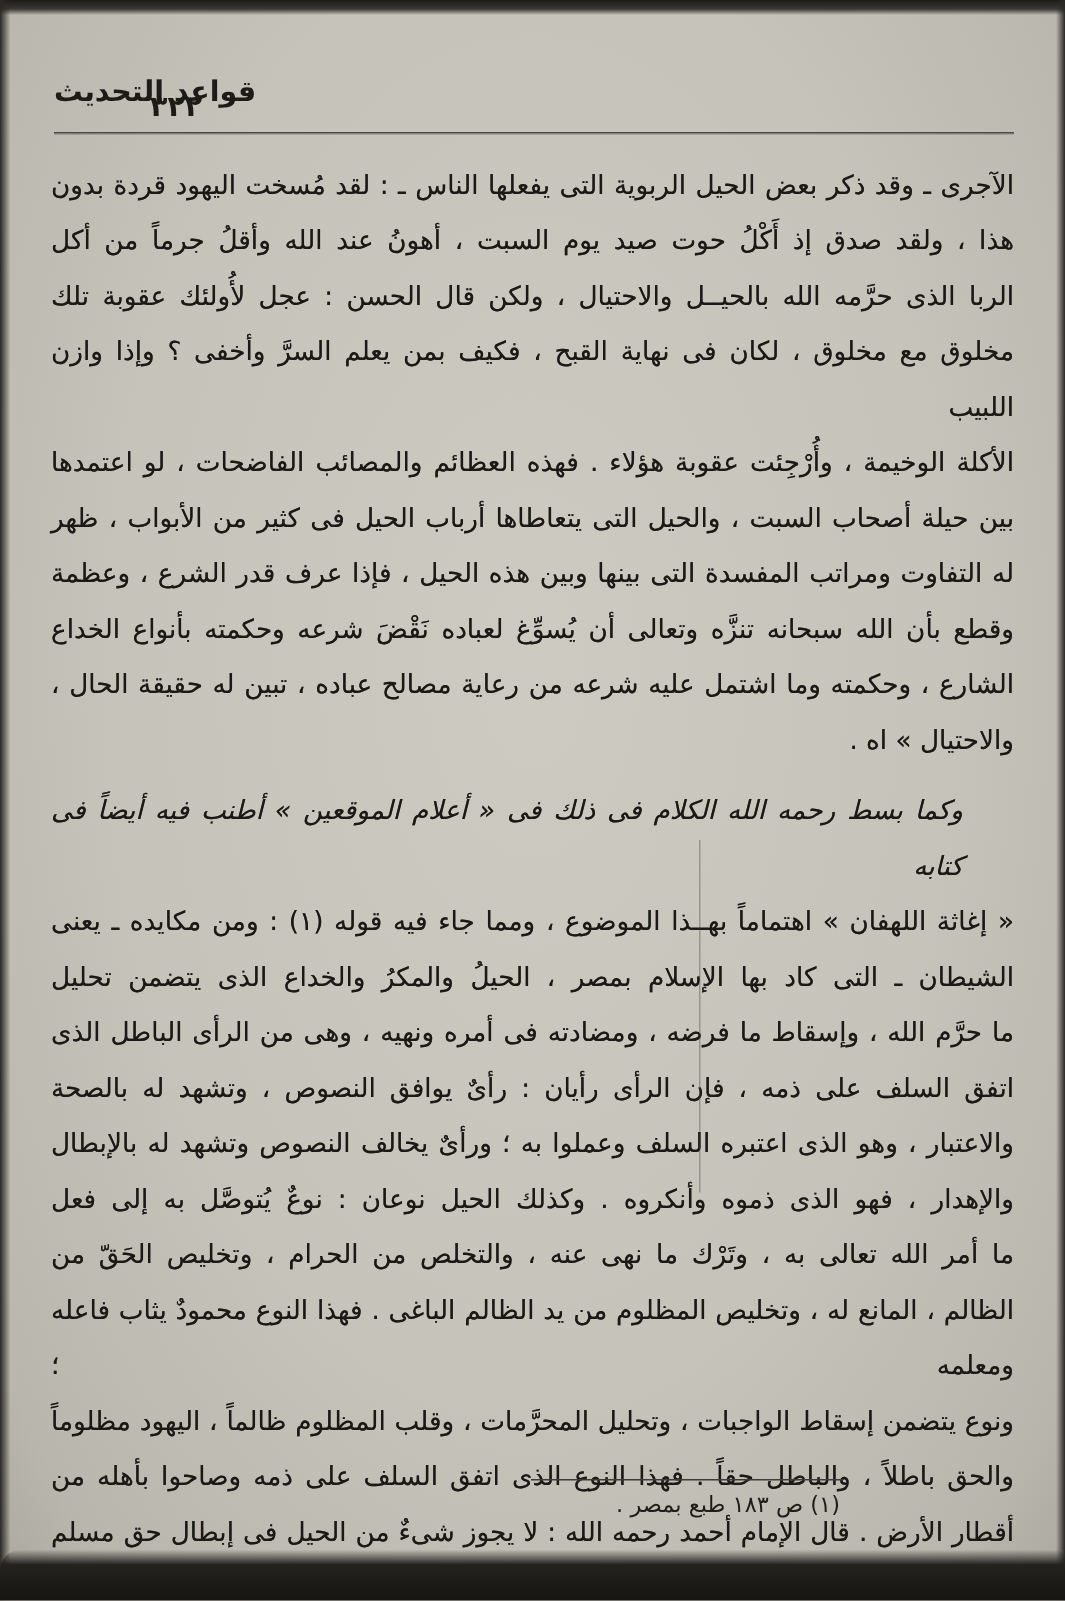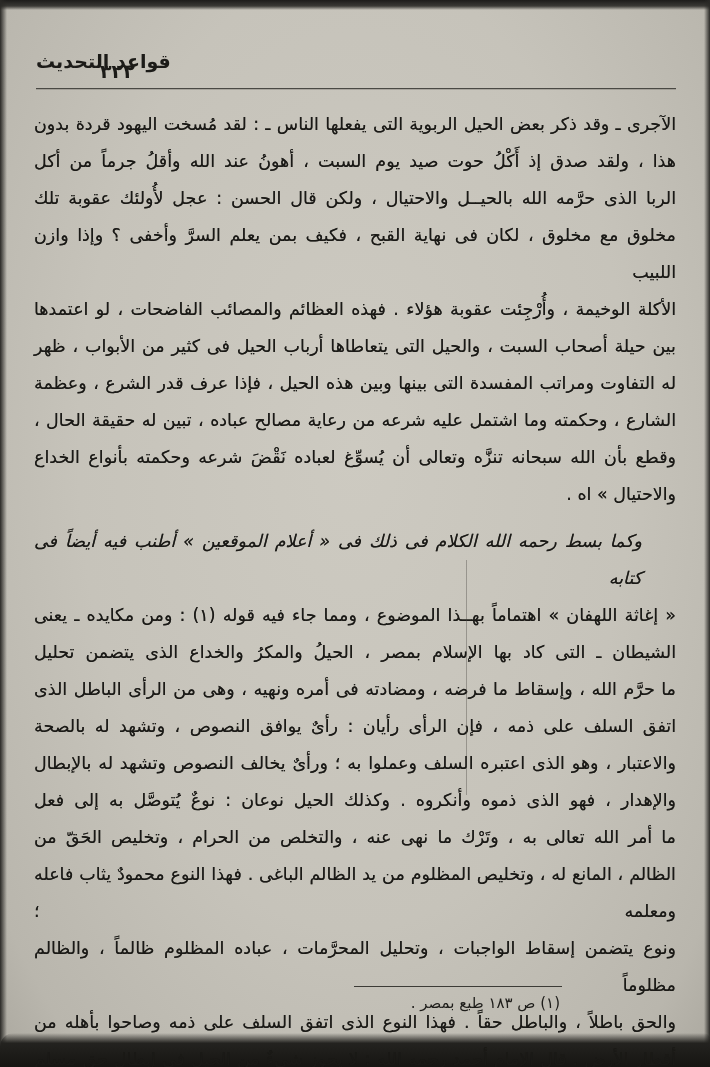--- a/index.html
+++ b/index.html
@@ -69,35 +69,35 @@
 
   <div class="body" id="body-text">
       <div class="para">
         <div class="line">الآجرى ـ وقد ذكر بعض الحيل الربوية التى يفعلها الناس ـ : لقد مُسخت اليهود قردة بدون</div>
         <div class="line">هذا ، ولقد صدق إذ أَكْلُ حوت صيد يوم السبت ، أهونُ عند الله وأقلُ جرماً من أكل</div>
         <div class="line">الربا الذى حرَّمه الله بالحيــل والاحتيال ، ولكن قال الحسن : عجل لأُولئك عقوبة تلك</div>
         <div class="line">مخلوق مع مخلوق ، لكان فى نهاية القبح ، فكيف بمن يعلم السرَّ وأخفى ؟ وإذا وازن اللبيب</div>
         <div class="line">الأكلة الوخيمة ، وأُرْجِئت عقوبة هؤلاء . فهذه العظائم والمصائب الفاضحات ، لو اعتمدها</div>
         <div class="line">بين حيلة أصحاب السبت ، والحيل التى يتعاطاها أرباب الحيل فى كثير من الأبواب ، ظهر</div>
         <div class="line">له التفاوت ومراتب المفسدة التى بينها وبين هذه الحيل ، فإذا عرف قدر الشرع ، وعظمة</div>
+        <div class="line">وقطع بأن الله سبحانه تنزَّه وتعالى أن يُسوِّغ لعباده نَقْضَ شرعه وحكمته بأنواع الخداع</div>
         <div class="line">الشارع ، وحكمته وما اشتمل عليه شرعه من رعاية مصالح عباده ، تبين له حقيقة الحال ،</div>
-        <div class="line">وقطع بأن الله سبحانه تنزَّه وتعالى أن يُسوِّغ لعباده نَقْضَ شرعه وحكمته بأنواع الخداع</div>
         <div class="line last">والاحتيال » اه .</div>
       </div>
       <div class="para">
         <div class="line indent">وكما بسط رحمه الله الكلام فى ذلك فى « أعلام الموقعين » أطنب فيه أيضاً فى كتابه</div>
         <div class="line">« إغاثة اللهفان » اهتماماً بهــذا الموضوع ، ومما جاء فيه قوله (١) : ومن مكايده ـ يعنى</div>
         <div class="line">الشيطان ـ التى كاد بها الإسلام بمصر ، الحيلُ والمكرُ والخداع الذى يتضمن تحليل</div>
         <div class="line">ما حرَّم الله ، وإسقاط ما فرضه ، ومضادته فى أمره ونهيه ، وهى من الرأى الباطل الذى</div>
         <div class="line">اتفق السلف على ذمه ، فإن الرأى رأيان : رأىٌ يوافق النصوص ، وتشهد له بالصحة</div>
         <div class="line">والاعتبار ، وهو الذى اعتبره السلف وعملوا به ؛ ورأىٌ يخالف النصوص وتشهد له بالإبطال</div>
         <div class="line">والإهدار ، فهو الذى ذموه وأنكروه . وكذلك الحيل نوعان : نوعٌ يُتوصَّل به إلى فعل</div>
         <div class="line">ما أمر الله تعالى به ، وتَرْك ما نهى عنه ، والتخلص من الحرام ، وتخليص الحَقّ من</div>
         <div class="line">الظالم ، المانع له ، وتخليص المظلوم من يد الظالم الباغى . فهذا النوع محمودٌ يثاب فاعله ومعلمه ؛</div>
-        <div class="line">ونوع يتضمن إسقاط الواجبات ، وتحليل المحرَّمات ، عباده المظلوم ظالماً ، والظالم مظلوماً</div>
+        <div class="line">ونوع يتضمن إسقاط الواجبات ، وتحليل المحرَّمات ، وقلب المظلوم ظالماً ، اليهود مظلوماً</div>
         <div class="line">والحق باطلاً ، والباطل حقاً . فهذا النوع الذى اتفق السلف على ذمه وصاحوا بأهله من</div>
         <div class="line last">أقطار الأرض . قال الإمام أحمد رحمه الله : لا يجوز شىءٌ من الحيل فى إبطال حق مسلم .</div>
       </div>
     </div>
 
   <div class="scan-line"></div>
 
   <div class="footnote-rule"></div>
   <div class="footnote">(١) ص ١٨٣ طبع بمصر .</div>
 </div>

